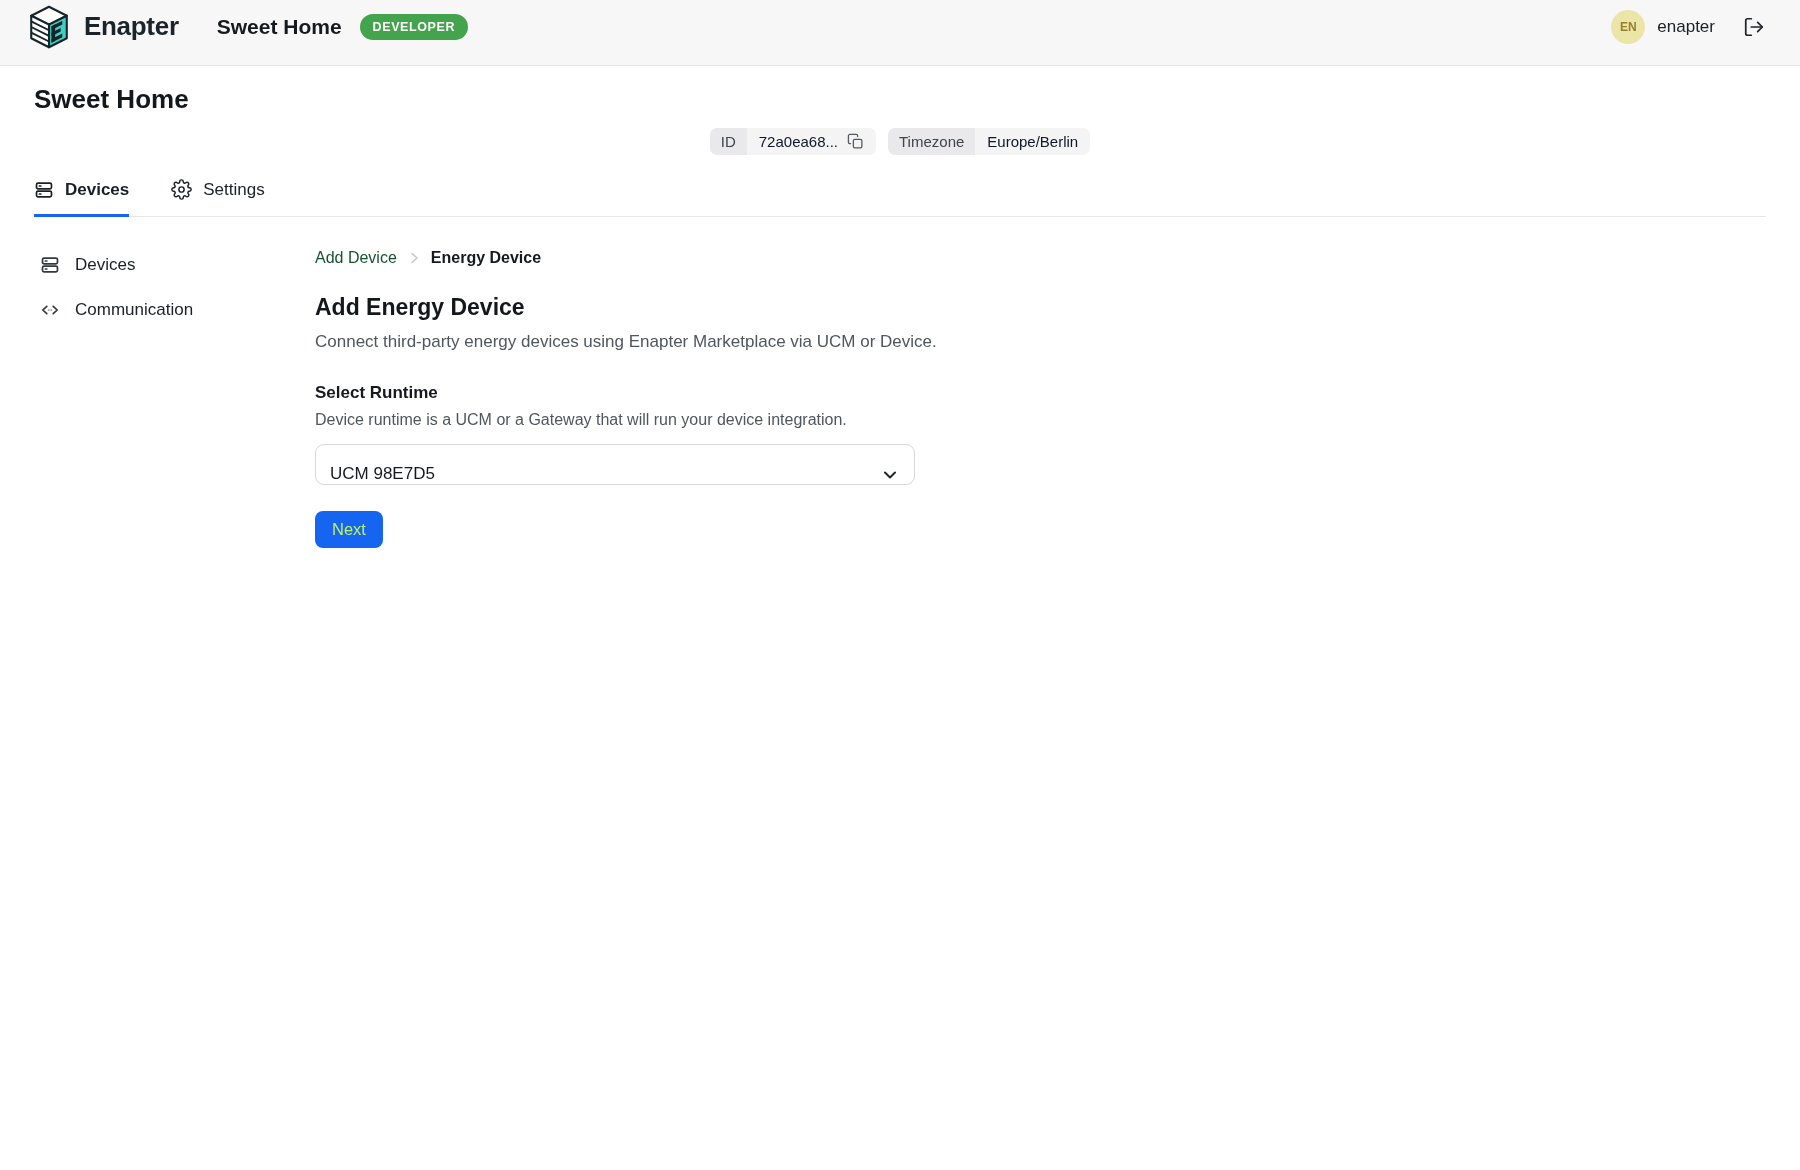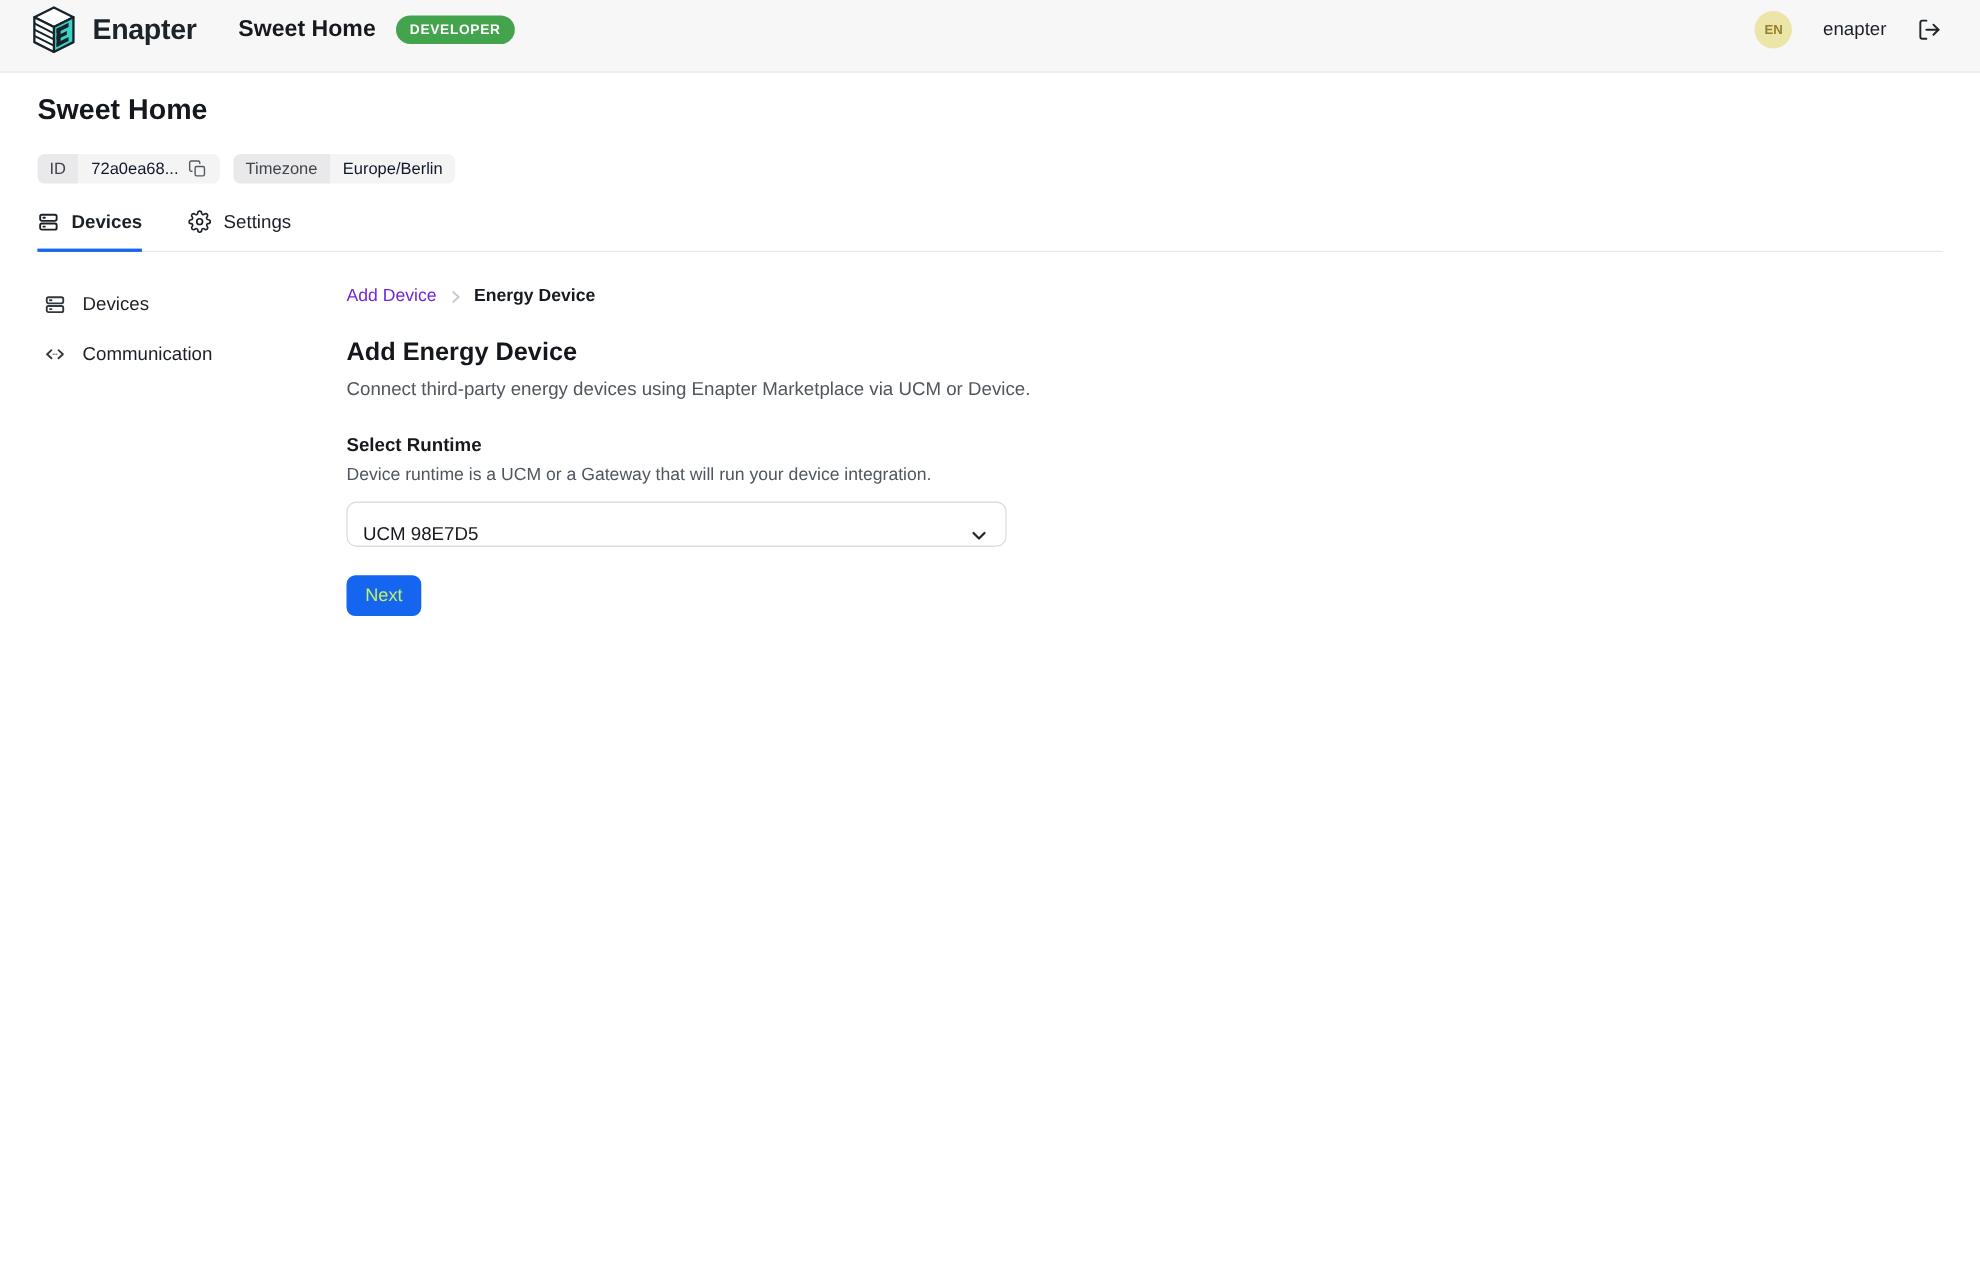--- a/index.html
+++ b/index.html
@@ -36,39 +36,39 @@
     margin-left: 18px;
     background: var(--green);
     color: #ffffff;
     font-size: 12.5px;
     font-weight: 700;
     letter-spacing: 0.6px;
     padding: 6px 13px;
     border-radius: 14px;
   }
   .header-spacer { flex: 1; }
-  .user-chip { display: flex; align-items: center; gap: 28px; cursor: pointer; }
+  .user-chip { display: flex; align-items: center; gap: 12px; cursor: pointer; }
   .avatar {
     width: 34px; height: 34px; border-radius: 50%;
     background: var(--avatar-bg);
     color: var(--avatar-text);
     font-size: 12px; font-weight: 700;
     display: flex; align-items: center; justify-content: center;
   }
   .username { font-size: 17px; color: #1b2026; }
   .logout-btn {
     margin-left: 28px;
     background: none; border: none; cursor: pointer;
     display: flex; align-items: center; color: #1f242b;
   }
 
   
   .page-head { padding: 0 34px; }
   .page-title { font-size: 26px; font-weight: 700; margin-top: 18px; color: #14171b; }
-  .meta-row { display: flex; gap: 12px; margin-top: 25px; }
+  .meta-row { display: flex; gap: 12px; margin-top: 13px; justify-content: center; }
   .meta-chip { display: inline-flex; border-radius: 7px; overflow: hidden; font-size: 15px; }
   .meta-chip .chip-label {
     background: var(--chip-label-bg);
     color: #3f434a;
     padding: 5px 11px;
   }
   .meta-chip .chip-value {
     background: var(--chip-value-bg);
     color: #0f172a;
     padding: 5px 12px;
@@ -101,21 +101,21 @@
   .side-item {
     display: flex; align-items: center; gap: 15px;
     font-size: 17px; color: #1b2026;
     cursor: pointer;
     margin-bottom: 25px;
   }
   .side-item .icon { display: flex; color: #33383f; }
 
   .main { flex: 1; padding-top: 32px; }
   .breadcrumb { display: flex; align-items: center; gap: 9px; font-size: 16px; }
-  .crumb-muted { color: #6d28d9; cursor: pointer; }
+  .crumb-muted { color: #14532d; cursor: pointer; }
   .crumb-current { color: #16191d; font-weight: 600; }
   .crumb-sep { display: flex; color: #c2c7cf; }
 
   .section-title { margin-top: 27px; font-size: 23px; font-weight: 700; color: #14171b; }
   .section-desc { margin-top: 11px; font-size: 17px; color: #50565e; }
 
   .field-label { margin-top: 31px; font-size: 17px; font-weight: 700; color: #16191d; }
   .field-help { margin-top: 8px; font-size: 16px; color: #50565e; }
 
   .select-control {

